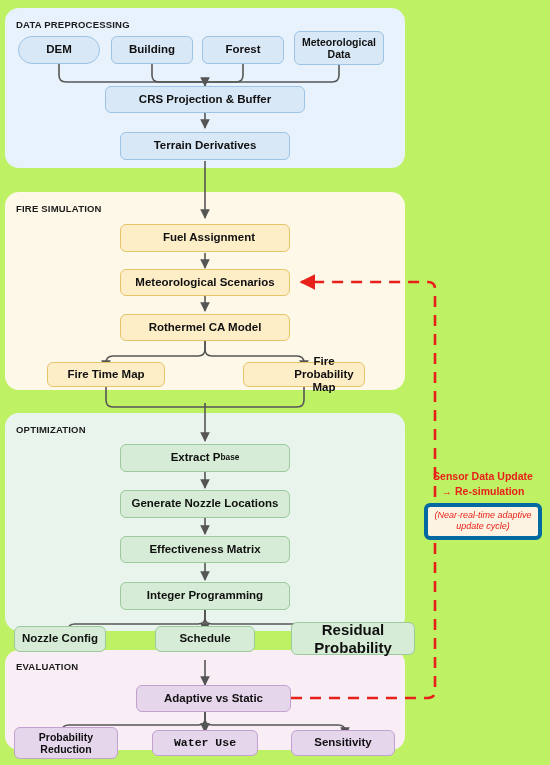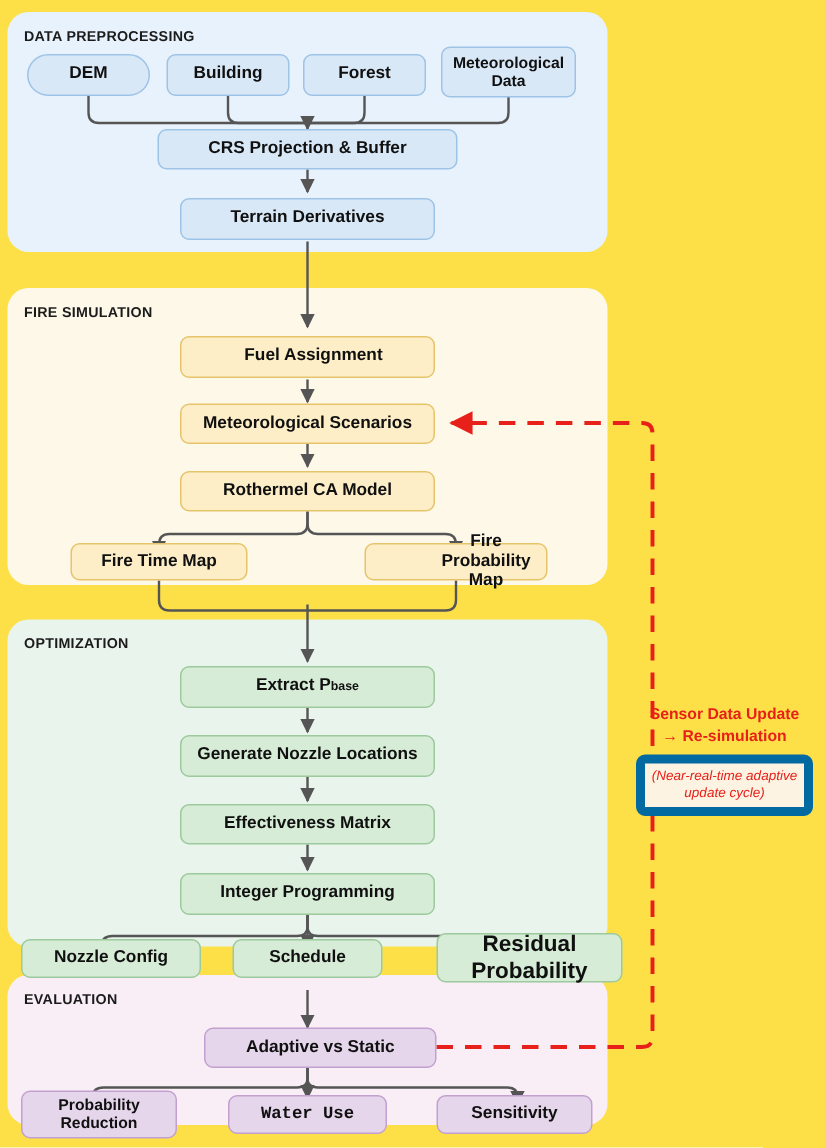--- a/index.html
+++ b/index.html
@@ -7,21 +7,21 @@
     padding: 0;
     background: #ffffff;
   }
   body {
     font-family: "Liberation Sans", sans-serif;
   }
   #canvas {
     position: relative;
     width: 550px;
     height: 765px;
-    background: #fde047;
+    background: #bef264;
     overflow: hidden;
   }
   .container-box {
     position: absolute;
     border-radius: 14px;
     box-sizing: border-box;
   }
   .container-label {
     position: absolute;
     font-size: 9.5px;
@@ -68,21 +68,21 @@
     font-weight: bold;
     color: #e8201a;
     text-align: center;
     line-height: 1.3;
     width: 130px;
   }
   .annot-note {
     position: absolute;
     box-sizing: border-box;
     width: 118px;
-    border: 6px solid #0369a1;
+    border: 4px solid #0369a1;
     border-radius: 6px;
     background: #fdf3e2;
     color: #e8201a;
     font-size: 9px;
     font-style: italic;
     text-align: center;
     line-height: 1.25;
     padding: 3px 2px;
   }
   sub { font-size: 0.72em; }
@@ -170,21 +170,21 @@
   <div class="node yellow" style="left:243px; top:362px; width:122px; height:25px;padding-left:44px;">Fire Probability Map</div>
 
   <div class="node green" style="left:120px; top:444px; width:170px; height:28px;">
     <span>Extract P</span>
       <sub>base</sub>
   </div>
   <div class="node green" style="left:120px; top:490px; width:170px; height:28px;">Generate Nozzle Locations</div>
   <div class="node green" style="left:120px; top:536px; width:170px; height:27px;">Effectiveness Matrix</div>
   <div class="node green" style="left:120px; top:582px; width:170px; height:28px;">Integer Programming</div>
 
-  <div class="node green" style="left:14px; top:626px; width:120px; height:26px;">Nozzle Config</div>
+  <div class="node green" style="left:14px; top:626px; width:92px; height:26px;">Nozzle Config</div>
   <div class="node green" style="left:155px; top:626px; width:100px; height:26px;">Schedule</div>
   <div class="node green" style="left:291px; top:622px; width:124px; height:33px; font-size:15px;">Residual Probability</div>
 
   <div class="node purple" style="left:136px; top:685px; width:155px; height:27px;">Adaptive vs Static</div>
   <div class="node purple" style="left:14px; top:727px; width:104px; height:32px; font-size:10.5px;">Probability Reduction</div>
   <div class="node purple" style="left:152px; top:730px; width:106px; height:26px;font-family:Liberation Mono, monospace;">Water Use</div>
   <div class="node purple" style="left:291px; top:730px; width:104px; height:26px;">Sensitivity</div>
 
   <div class="annot-title" style="left:418px; top:470px;">Sensor Data Update</div>
   <div class="annot-title" style="left:418px; top:485px;">→ Re-simulation</div>

